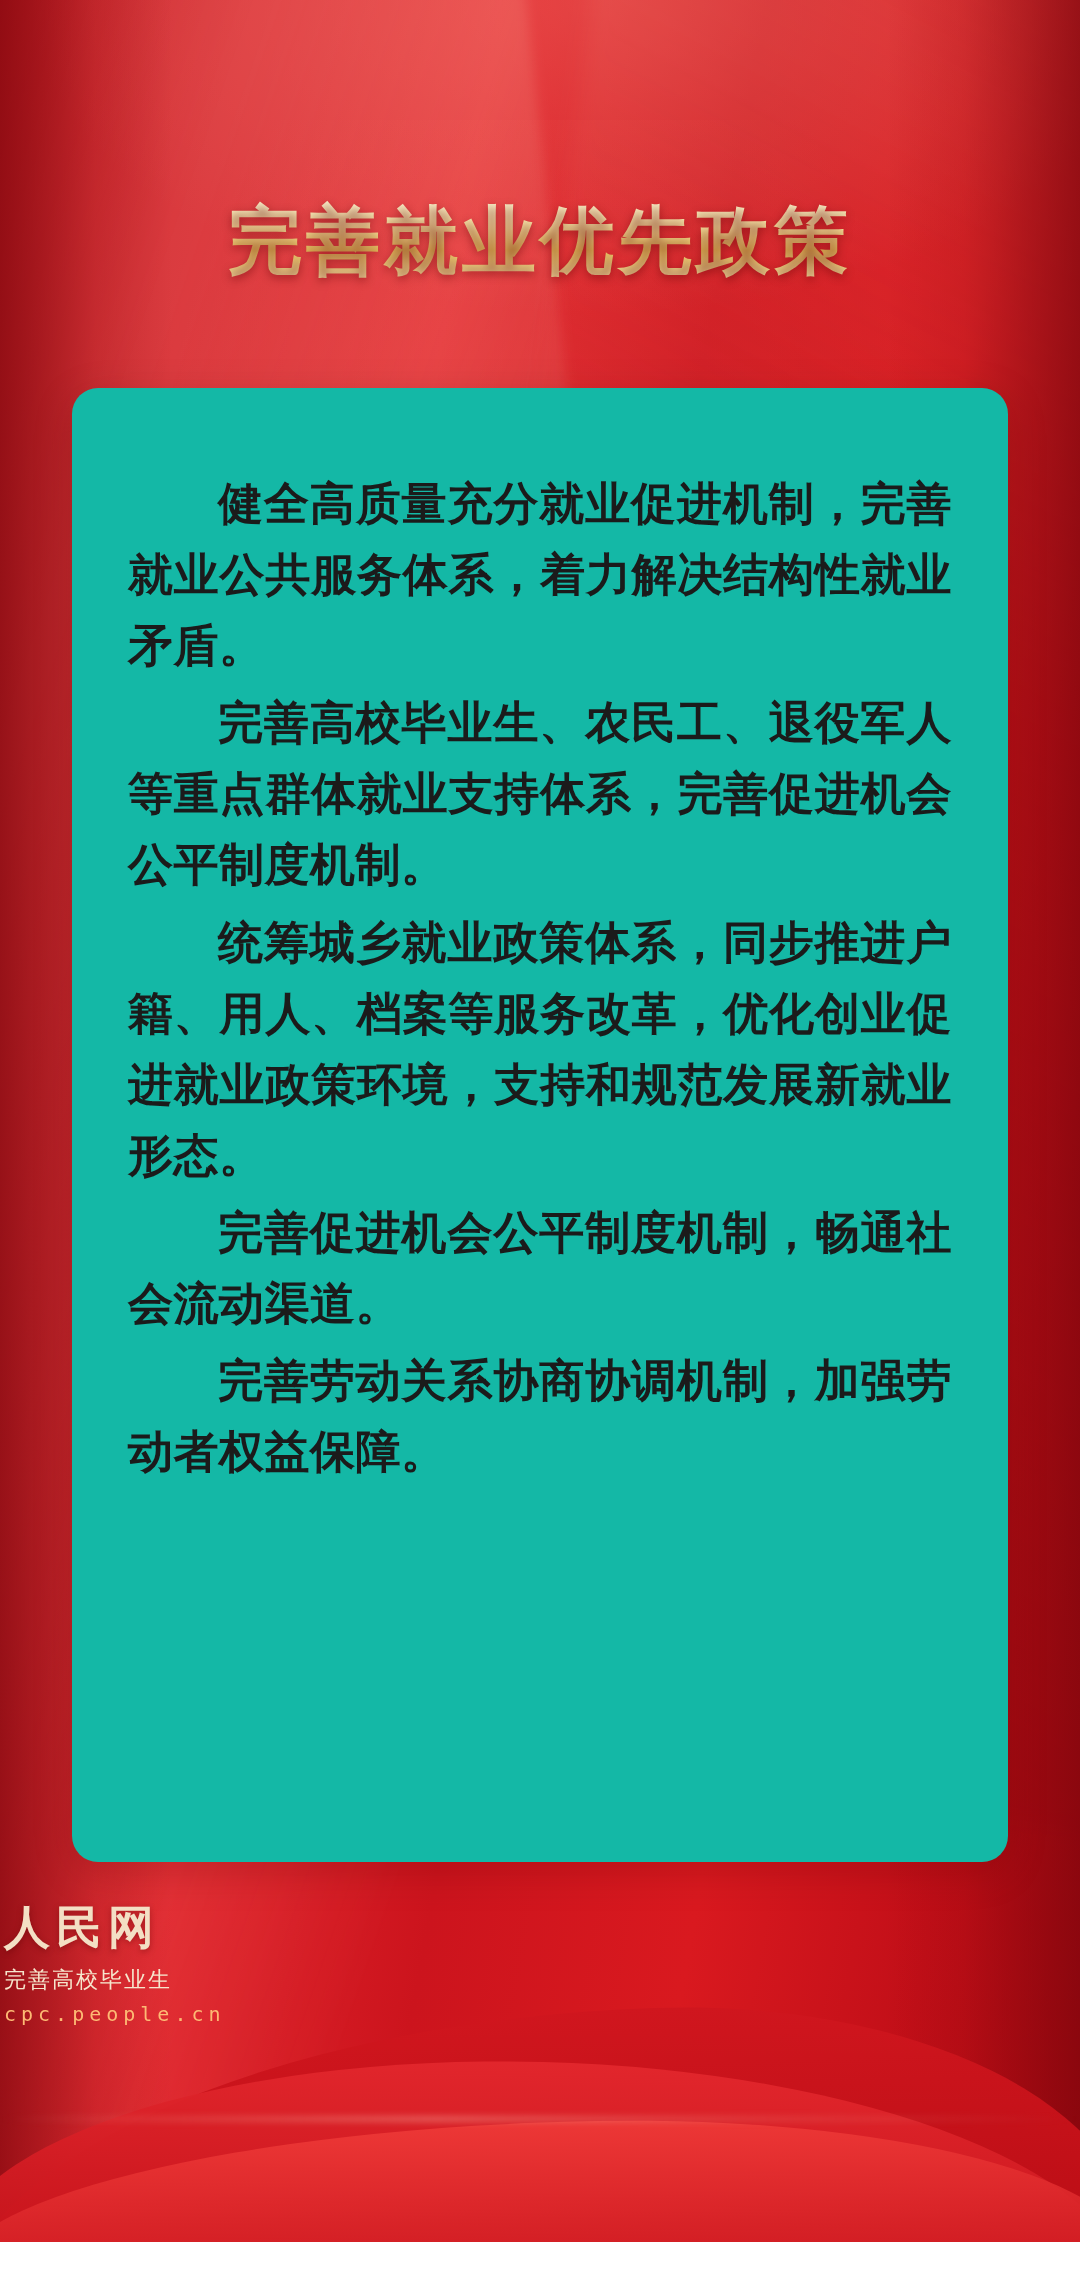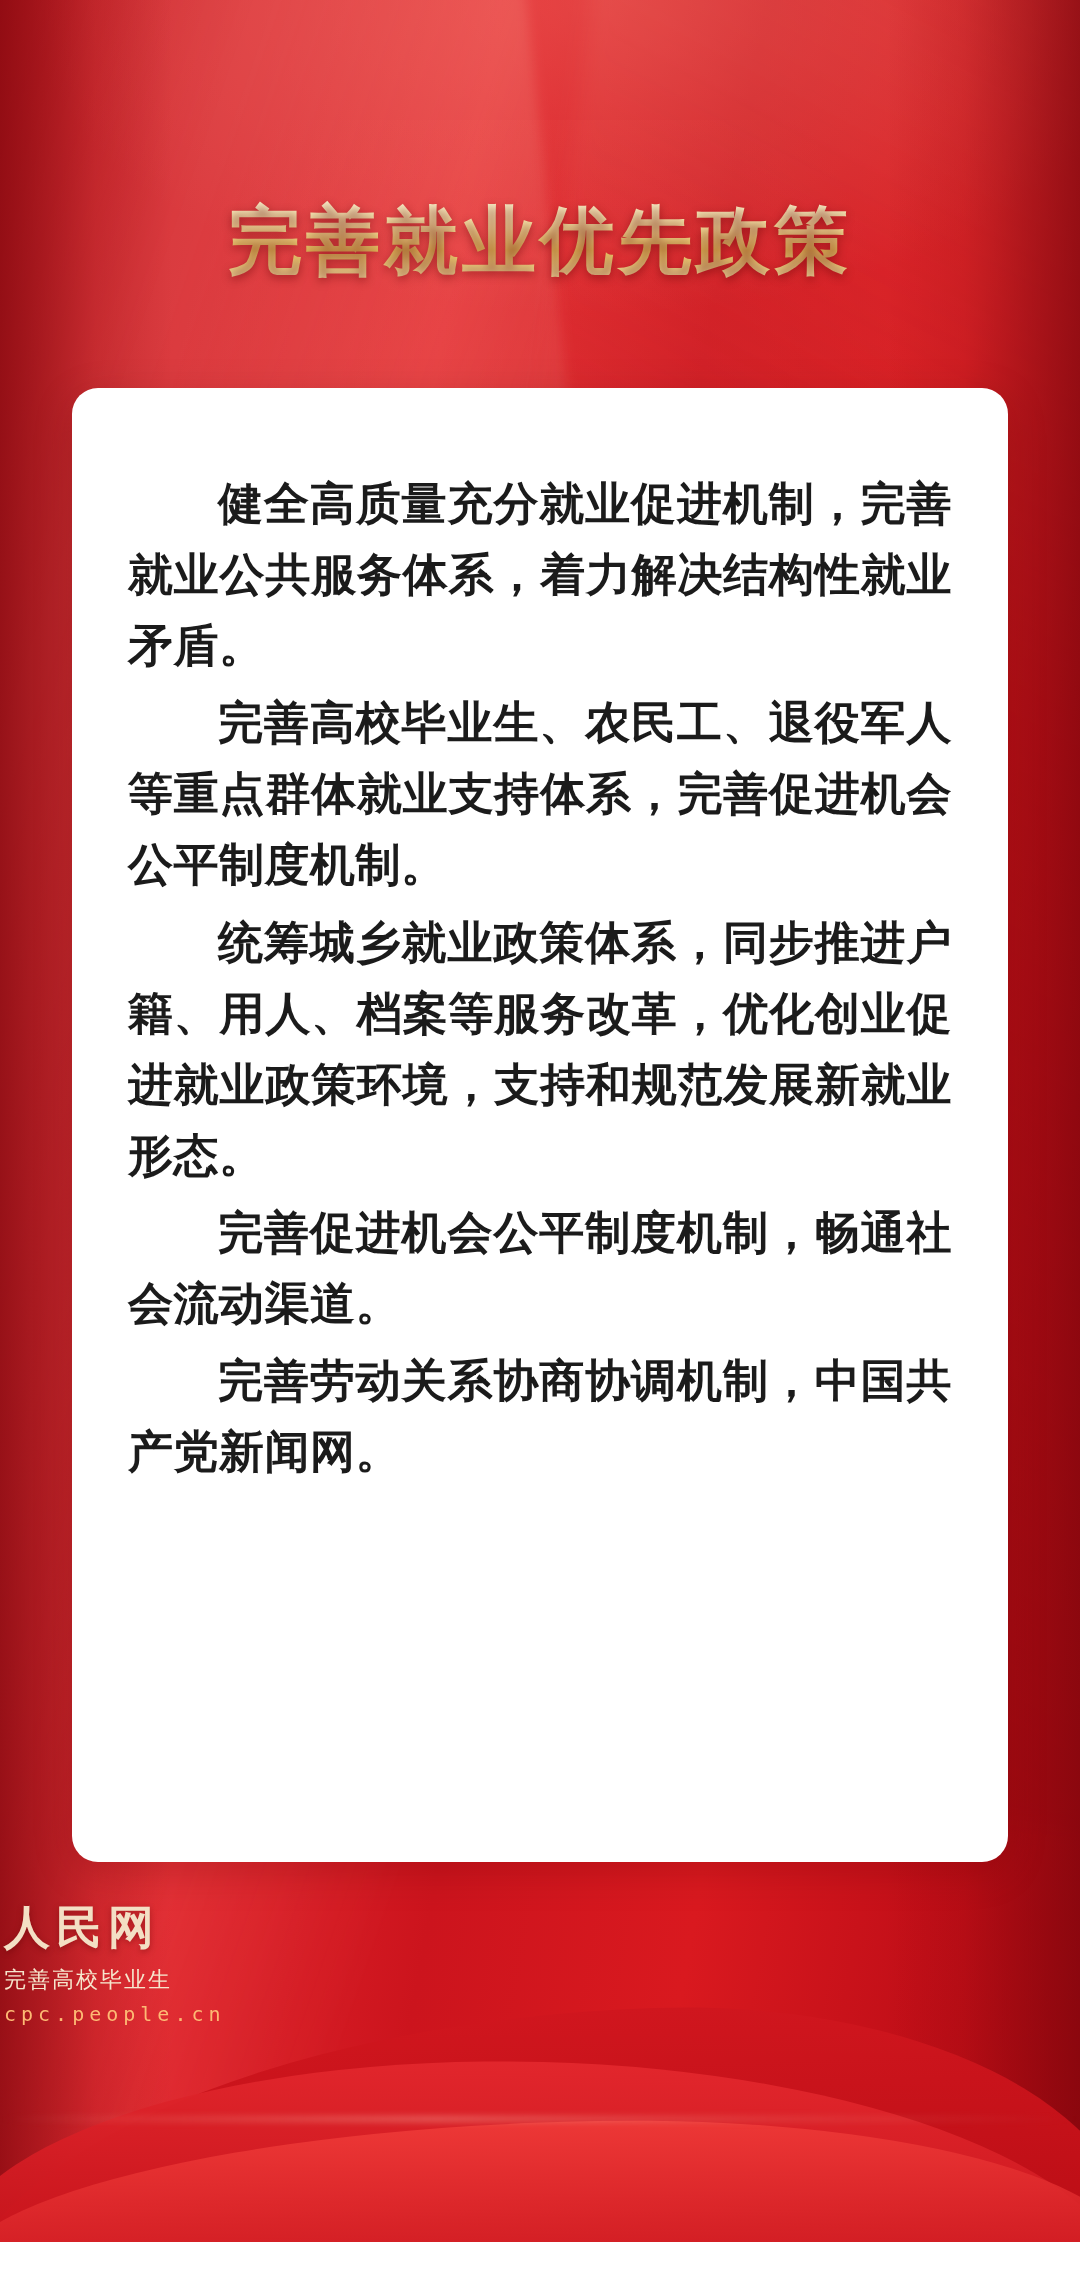--- a/index.html
+++ b/index.html
@@ -136,21 +136,21 @@
     text-shadow: 0 3px 10px rgba(90,0,5,0.45);
     padding: 0 10px;
   }
   
   .card {
     position: absolute;
     left: 72px;
     top: 388px;
     width: 936px;
     height: 1474px;
-    background: #ffffff;
+    background: #14b8a6;
     border-radius: 26px;
     box-shadow: 0 10px 38px rgba(90,0,6,0.22);
     box-sizing: border-box;
     padding: 80px 56px 60px 56px;
   }
   .para {
     font-family: "DejaVu Serif", "Liberation Serif", serif;
     font-weight: bold;
     font-size: 45px;
     line-height: 1.58;
@@ -208,21 +208,21 @@
 
   <div class="title-wrap">
     <h1 class="title">完善就业优先政策</h1>
   </div>
 
   <div class="card">
     <p class="para">健全高质量充分就业促进机制，完善就业公共服务体系，着力解决结构性就业矛盾。</p>
     <p class="para">完善高校毕业生、农民工、退役军人等重点群体就业支持体系，完善促进机会公平制度机制。</p>
     <p class="para">统筹城乡就业政策体系，同步推进户籍、用人、档案等服务改革，优化创业促进就业政策环境，支持和规范发展新就业形态。</p>
     <p class="para">完善促进机会公平制度机制，畅通社会流动渠道。</p>
-    <p class="para">完善劳动关系协商协调机制，中国共产党新闻网。</p>
+    <p class="para">完善劳动关系协商协调机制，加强劳动者权益保障。</p>
   </div>
 
   <div class="wave wave-a"></div>
   <div class="wave wave-b"></div>
   <div class="wave wave-c"></div>
   <div class="wave-hl"></div>
 
   <div class="footer">
     <div class="logo-mark">人民网</div>
     <div class="logo-sub">完善高校毕业生</div>

